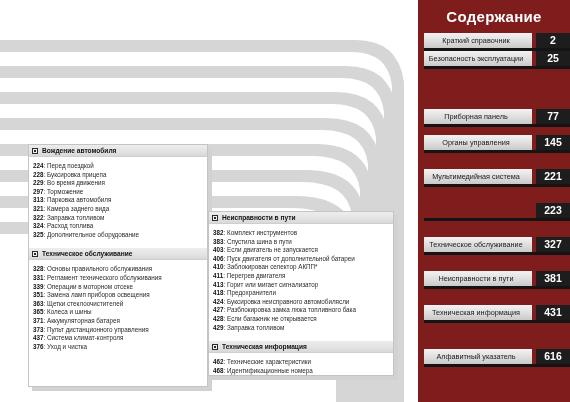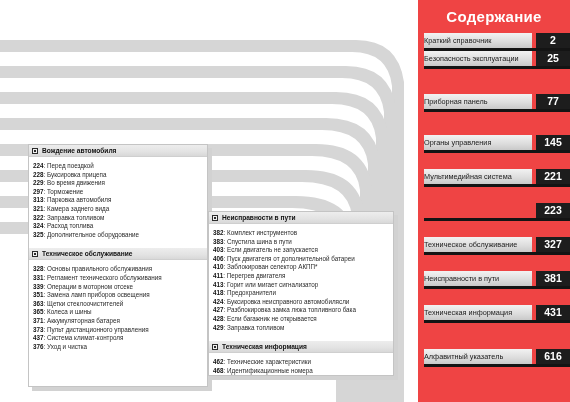--- a/index.html
+++ b/index.html
@@ -11,40 +11,40 @@
     position:relative;
   }
   #page{position:absolute;left:0;top:0;width:570px;height:402px;overflow:hidden;background:#fff;}
 
   
   #bands{position:absolute;left:0;top:0;width:570px;height:402px;}
 
   
   #sidebar{
     position:absolute;right:0;top:0;width:152px;height:402px;
-    background:#ef4444;
+    background:#7f1d1d;
   }
   #sidebar-title{
     position:absolute;left:0;top:8px;width:152px;
     text-align:center;
     color:#ffffff;
     font-size:15px;font-weight:bold;
     letter-spacing:.3px;
     white-space:nowrap;
   }
   .tab{
     position:absolute;left:6px;width:146px;height:15px;
   }
   .tab .tab-label{
     position:absolute;left:0;top:0;height:15px;width:108px;
     background:linear-gradient(to bottom,#f2f2f2 0%,#dedede 55%,#c9c9c9 100%);
     color:#1a1a1a;
     font-size:7.3px;
     line-height:15px;
-    text-align:left;
+    text-align:center;
     padding-right:4px;
     box-sizing:border-box;
     white-space:nowrap;
     overflow:hidden;
   }
   .tab .tab-page{
     position:absolute;left:112px;top:0;height:15px;width:34px;
     background:#1d1d1d;
     color:#ffffff;
     font-size:10.5px;font-weight:bold;
@@ -206,21 +206,21 @@
       <div class="tab-page">2</div>
       <div class="tab-underline"></div>
     </div>
 
     <div class="tab" style="top:51px;">
       <div class="tab-label">Безопасность эксплуатации</div>
       <div class="tab-page">25</div>
       <div class="tab-underline"></div>
     </div>
 
-    <div class="tab" style="top:94px;">
+    <div class="tab" style="top:109px;">
       <div class="tab-label">Приборная панель</div>
       <div class="tab-page">77</div>
       <div class="tab-underline"></div>
     </div>
 
     <div class="tab" style="top:135px;border-radius:7px;">
       <div class="tab-label">Органы управления</div>
       <div class="tab-page">145</div>
       <div class="tab-underline"></div>
     </div>

